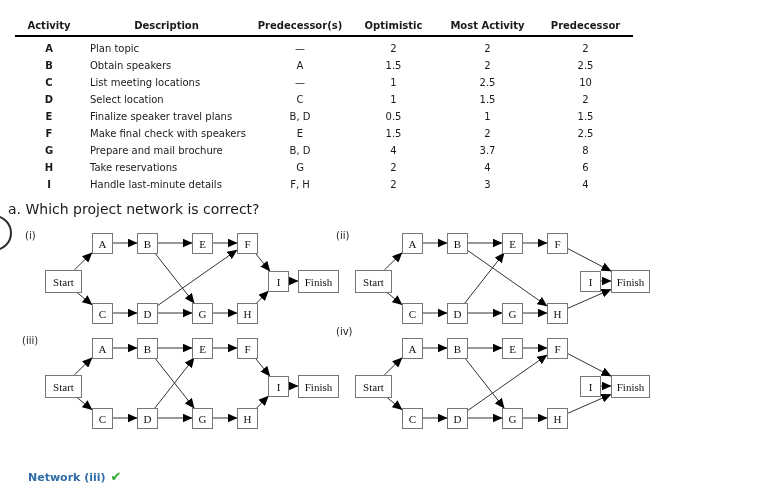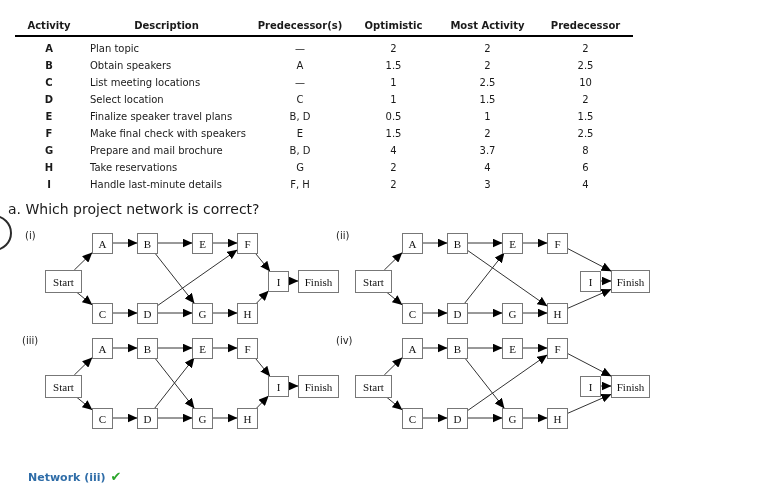--- a/index.html
+++ b/index.html
@@ -264,21 +264,21 @@
         <text x="162.5" y="89.5" text-anchor="middle" font-family="&quot;Liberation Serif&quot;,&quot;DejaVu Serif&quot;,serif" font-size="11" fill="#111111">G</text>
         <rect x="197.5" y="75.5" width="20" height="20" fill="#ffffff" stroke="#777777" stroke-width="1"></rect>
         <text x="207.5" y="89.5" text-anchor="middle" font-family="&quot;Liberation Serif&quot;,&quot;DejaVu Serif&quot;,serif" font-size="11" fill="#111111">H</text>
         <rect x="228.5" y="43.5" width="20" height="20" fill="#ffffff" stroke="#777777" stroke-width="1"></rect>
         <text x="238.5" y="57.5" text-anchor="middle" font-family="&quot;Liberation Serif&quot;,&quot;DejaVu Serif&quot;,serif" font-size="11" fill="#111111">I</text>
         <rect x="258.5" y="42.5" width="40" height="22" fill="#ffffff" stroke="#777777" stroke-width="1"></rect>
         <text x="278.5" y="57.5" text-anchor="middle" font-family="&quot;Liberation Serif&quot;,&quot;DejaVu Serif&quot;,serif" font-size="11" fill="#111111">Finish</text>
       </svg>
     </div>
 
-  <span class="netlabel" style="left:336px;top:335px">(iv)</span>
+  <span class="netlabel" style="left:336px;top:326px">(iv)</span>
   <div class="netbox" style="left:350px;top:333px">
       <svg width="300" height="100" viewBox="0 0 300 100">
         <defs>
           <marker id="arw3" markerUnits="userSpaceOnUse" markerWidth="10" markerHeight="9" refX="9.5" refY="4.5" orient="auto">
             <path d="M0,0 L10,4.5 L0,9 Z" fill="#000"></path>
           </marker>
         </defs>
         <line x1="34.28947368421053" y1="42" x2="52" y2="24.743589743589745" stroke="#333333" stroke-width="1" marker-end="url(#arw3)"></line>
         <line x1="36.40625" y1="64" x2="52" y2="76.7948717948718" stroke="#333333" stroke-width="1" marker-end="url(#arw3)"></line>
         <line x1="72" y1="15" x2="97" y2="15" stroke="#333333" stroke-width="1" marker-end="url(#arw3)"></line>

